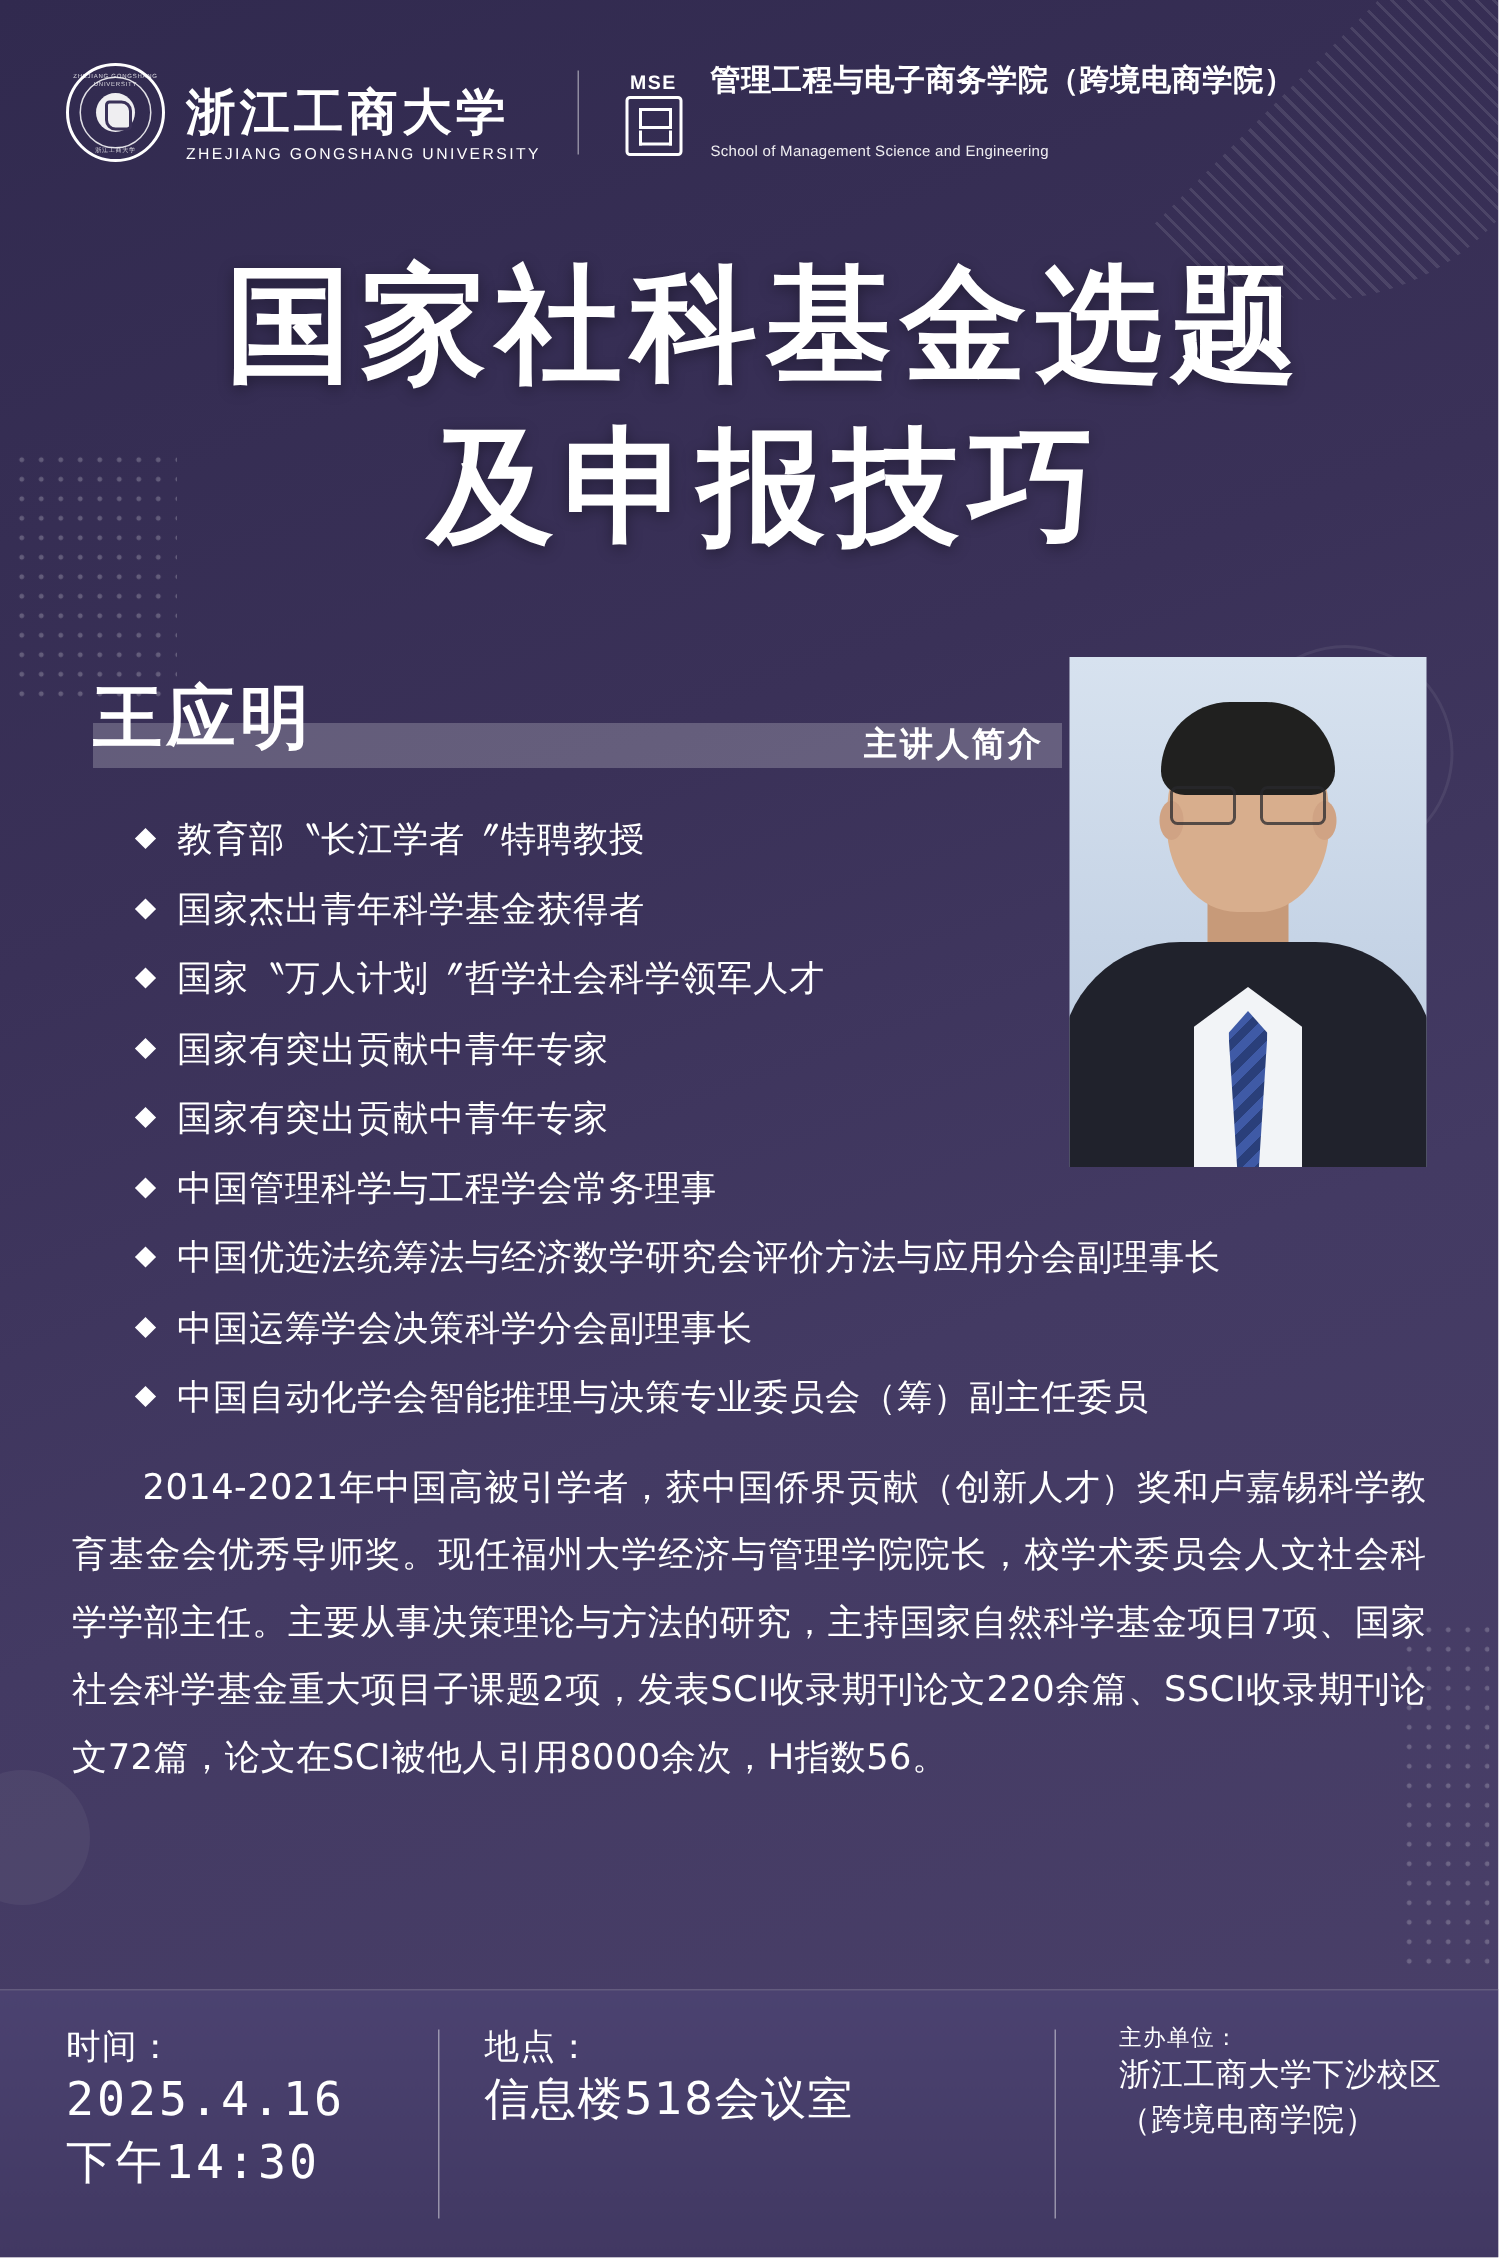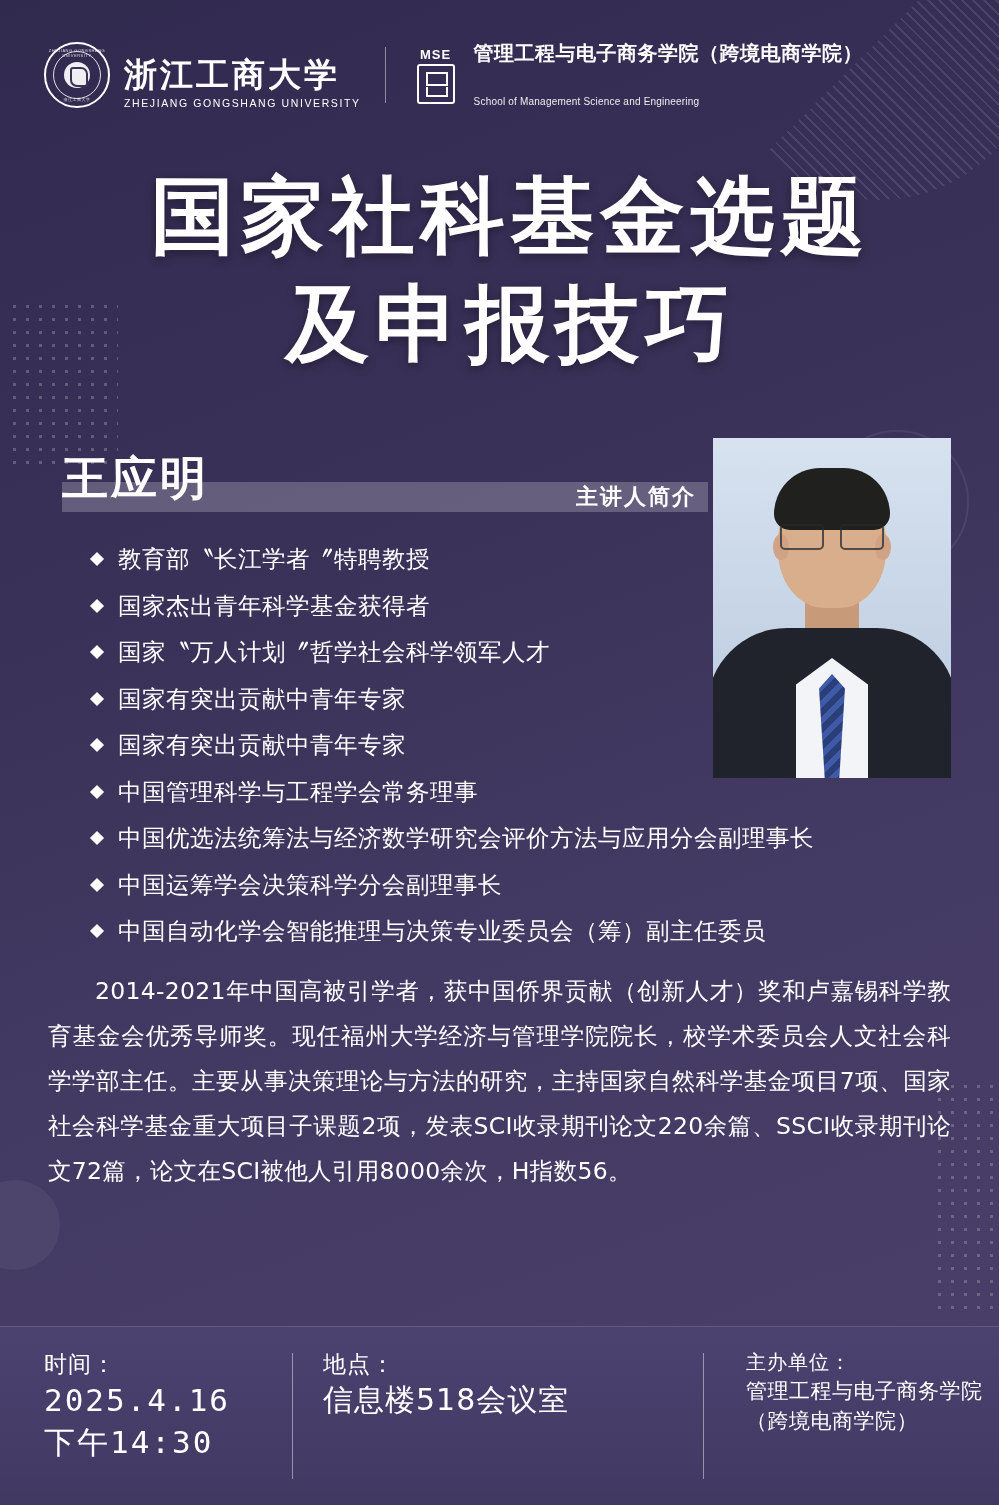--- a/index.html
+++ b/index.html
@@ -462,21 +462,21 @@
     letter-spacing: 1px;
     font-family: "DejaVu Sans", "Liberation Sans", sans-serif;
   }
   .f-org-val {
     color: #ffffff;
     font-size: 21px;
     line-height: 1.45;
     letter-spacing: 0.5px;
     font-family: "DejaVu Sans", "Liberation Sans", sans-serif;
   }
-  .col-org .f-label { font-size: 20px; }
+  .col-org .f-label { font-size: 15px; }
 </style>
 </head>
 <body>
 
 <div class="poster">
 
   <div class="deco-quarter"></div>
   <div class="deco-dots-left"></div>
   <div class="deco-dots-right"></div>
   <div class="deco-circle-small"></div>
@@ -567,19 +567,19 @@
 
     <div class="footer-col col-place">
       <div class="f-label">地点：</div>
       <div class="f-place-val">信息楼518会议室</div>
     </div>
 
     <div class="f-sep"></div>
 
     <div class="footer-col col-org">
       <div class="f-label">主办单位：</div>
-      <div class="f-org-val">管理工程与电子商务学院</div>
+      <div class="f-org-val">浙江工商大学下沙校区</div>
       <div class="f-org-val">（跨境电商学院）</div>
     </div>
 
   </div>
 
 </div>
 
 </body></html>

